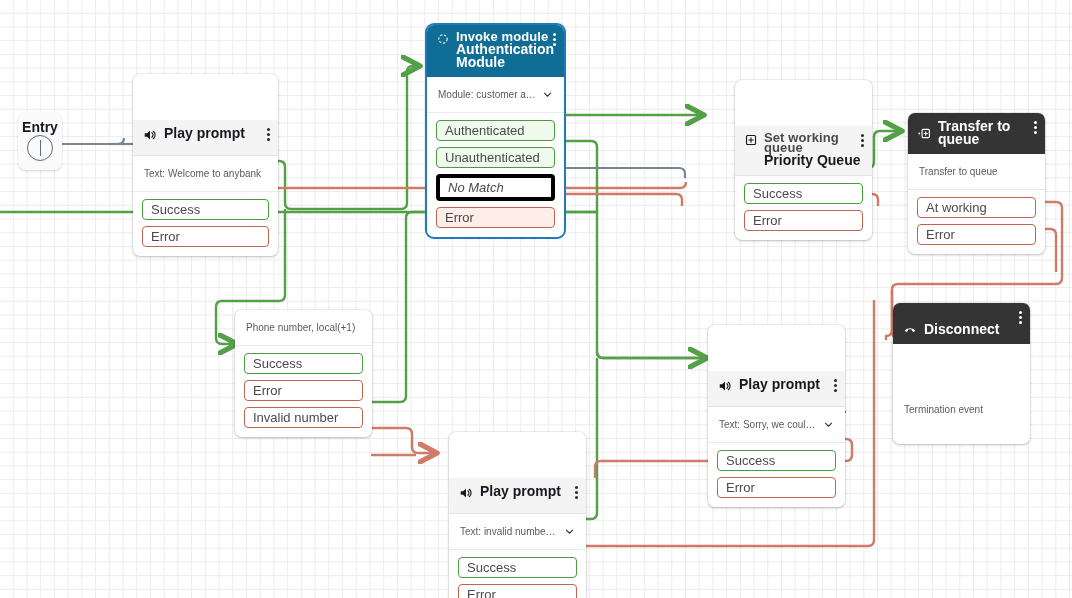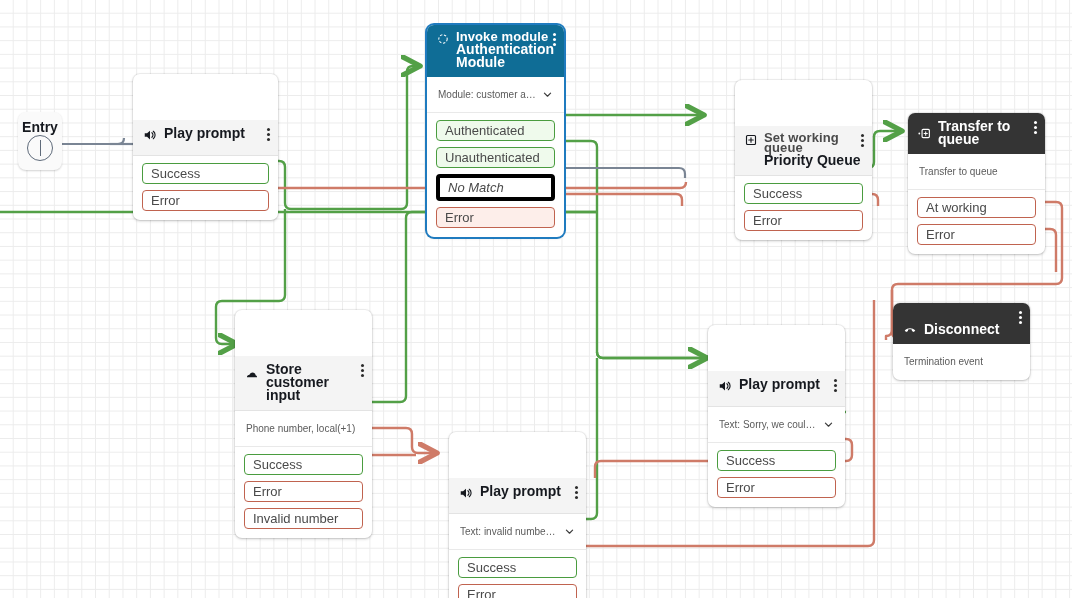--- a/index.html
+++ b/index.html
@@ -173,20 +173,23 @@
       </svg>
       <div class="hdr-text">
         <div class="hdr-title">Play prompt</div>
       </div>
       <div class="kebab">
           <i></i>
           <i></i>
           <i></i>
         </div>
     </div>
+    <div class="node-body">
+      <span class="body-text">Text: Welcome to anybank</span>
+    </div>
     <div class="ports">
       <div class="port ok">Success</div>
       <div class="port err">Error</div>
     </div>
   </div>
 
   <div class="node selected" style="left:427px;top:25px;width:137px;">
     <div class="node-header hdr-teal">
       <svg class="node-icon" width="12" height="12" viewBox="0 0 16 16">
         <circle cx="8" cy="8" r="5.6" fill="none" stroke="#ffffff" stroke-width="1.4" stroke-dasharray="3.2 2.2"></circle>
@@ -256,33 +259,20 @@
     <div class="node-body">
       <span class="body-text">Transfer to queue</span>
     </div>
     <div class="ports">
       <div class="port err">At working</div>
       <div class="port err">Error</div>
     </div>
   </div>
 
   <div class="node" style="left:235px;top:310px;width:137px;">
-    <div class="node-header hdr-light" style="min-height:30px;">
-      <svg class="node-icon" width="14" height="14" viewBox="0 0 16 16" style="margin-top:5px;">
-        <path d="M2.2 10.6c0-1.7 1.3-3 3-3 .4-1.5 1.8-2.6 3.4-2.6 1.9 0 3.4 1.5 3.5 3.4 1 .3 1.7 1.2 1.7 2.2H2.2z" fill="#16191f"></path>
-      </svg>
-      <div class="hdr-text">
-        <div class="hdr-title wrap">Store customer input</div>
-      </div>
-      <div class="kebab">
-          <i></i>
-          <i></i>
-          <i></i>
-        </div>
-    </div>
     <div class="node-body">
       <span class="body-text">Phone number, local(+1)</span>
     </div>
     <div class="ports">
       <div class="port ok">Success</div>
       <div class="port err">Error</div>
       <div class="port err">Invalid number</div>
     </div>
   </div>
 
@@ -349,18 +339,18 @@
       </svg>
       <div class="hdr-text">
         <div class="hdr-title">Disconnect</div>
       </div>
       <div class="kebab">
           <i></i>
           <i></i>
           <i></i>
         </div>
     </div>
-    <div class="node-body no-border" style="padding-bottom:12px;">
+    <div class="node-body no-border" style="padding-bottom:28px;margin-top:48px;">
       <span class="body-text">Termination event</span>
     </div>
   </div>
 
 </div>
 
 </body></html>

